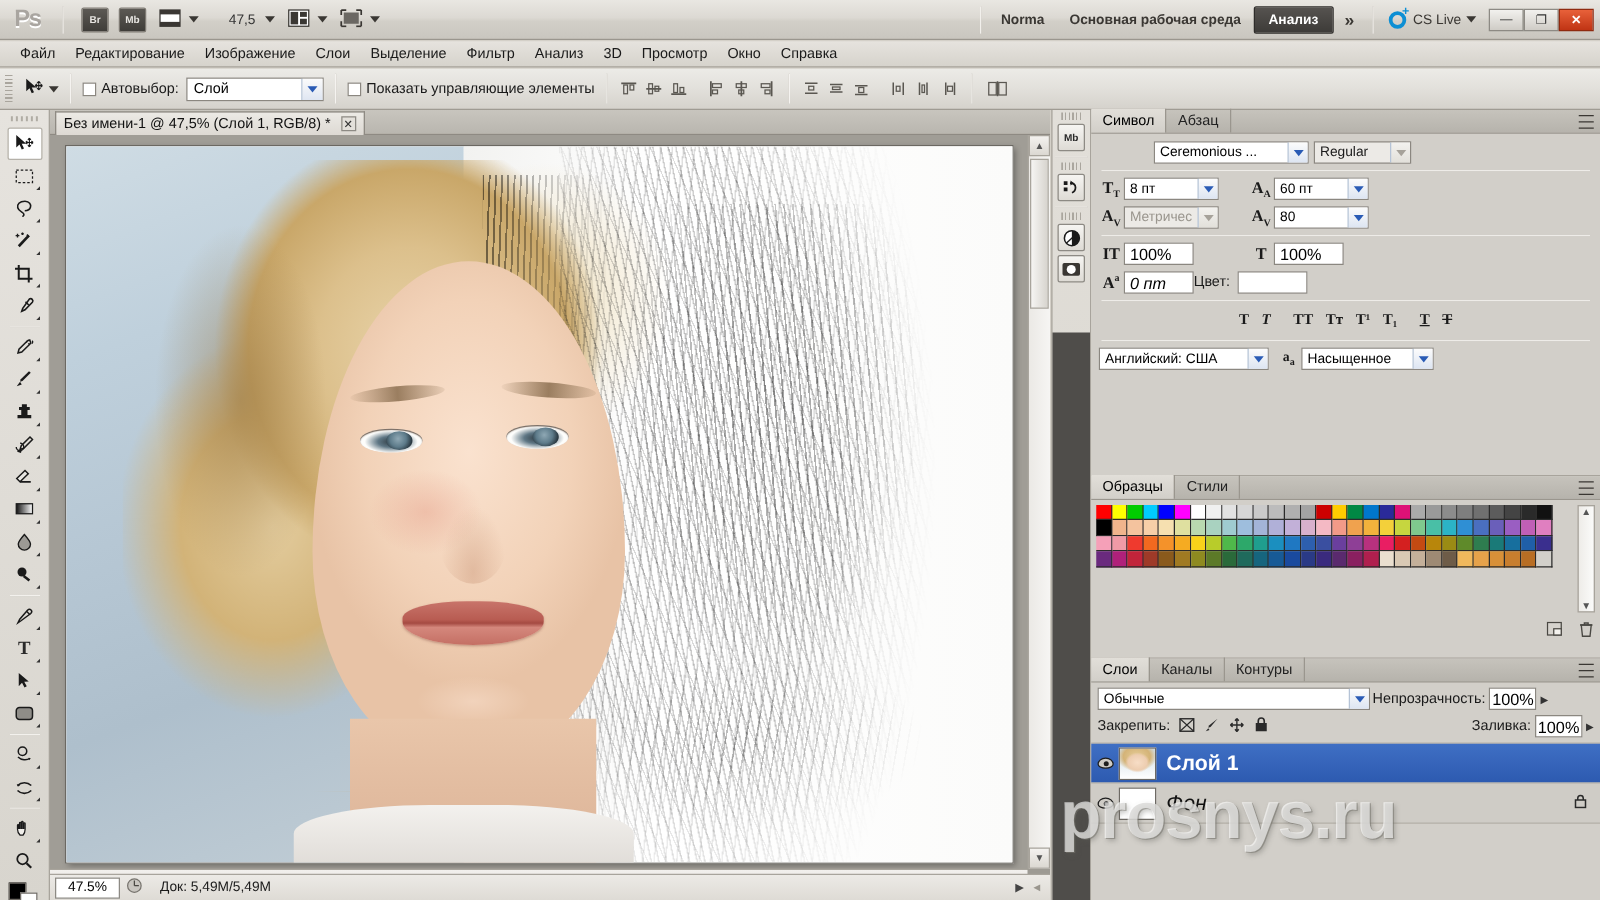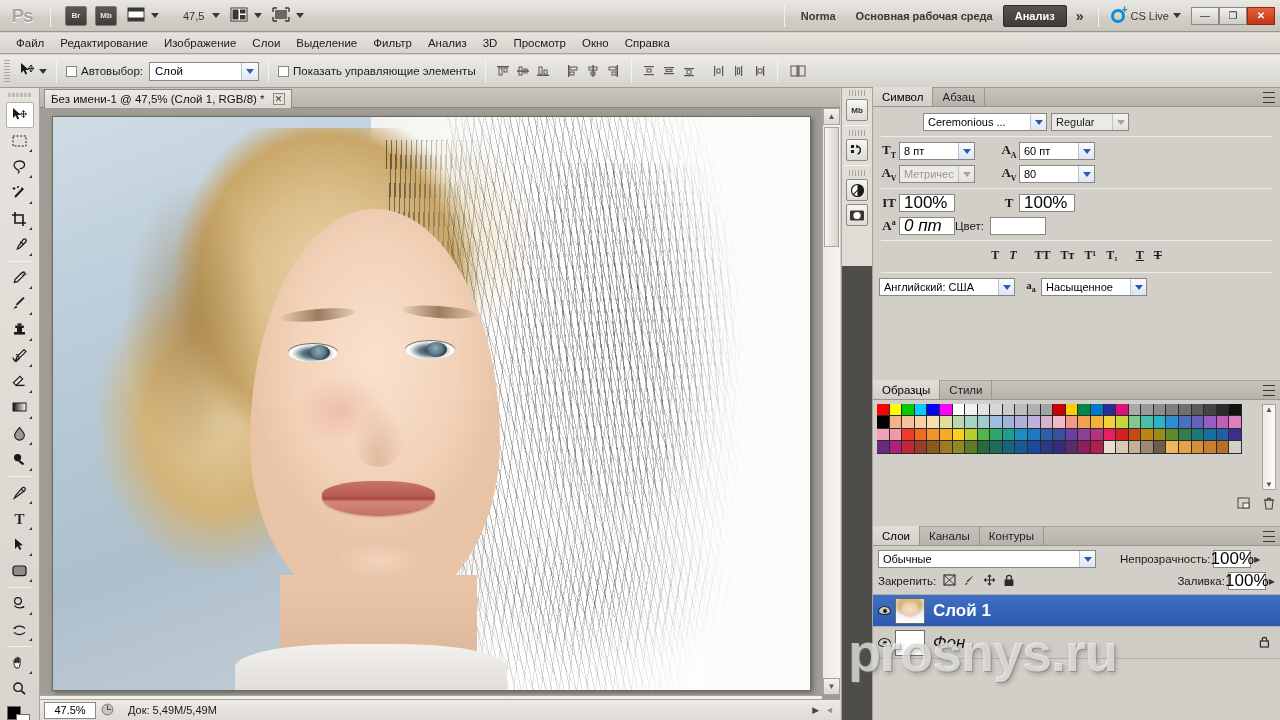--- a/index.html
+++ b/index.html
@@ -359,21 +359,21 @@
     font-weight:normal;color:#000;
   }
   .pmenu{
     position:absolute;right:5px;top:4px;width:12px;height:11px;
     display:flex;flex-direction:column;justify-content:space-between;
   }
   .pmenu i{display:block;height:1px;background:#3a3733;}
   .pbody{ padding:6px 6px 6px 6px; }
   .row{ display:flex;align-items:center;margin-bottom:5px; }
   .ifield{
-    height:18px;border:1px solid #8b8780;background:#fff;font-size:17px;
+    height:18px;border:1px solid #8b8780;background:#fff;font-size:13px;
     display:inline-flex;align-items:center;padding:0 4px;
   }
   .combo{
     height:18px;border:1px solid #8b8780;background:#fff;font-size:11px;
     display:inline-flex;align-items:center;padding-left:4px;position:relative;
   }
   .combo .ab{
     position:absolute;right:0;top:0;bottom:0;width:16px;
     background:linear-gradient(to bottom,#fcfcfc,#dde5f2);border-left:1px solid #b5c3d6;
     display:flex;align-items:center;justify-content:center;
@@ -1182,21 +1182,21 @@
       </div>
 
       <div style="padding:4px 5px 0 5px;">
         <div class="row" style="margin-bottom:4px;">
           <span class="combo" style="width:218px;">
             <span>Обычные</span>
             <span class="ab">
                 <i></i>
               </span>
           </span>
-          <span class="lbl" style="margin-left:24px;">Непрозрачность:</span>
+          <span class="lbl" style="margin-left:2px;">Непрозрачность:</span>
           <span class="ifield" style="width:38px;margin-left:3px;justify-content:center;">100%</span>
           <span style="font-size:8px;color:#333;margin-left:3px;">▶</span>
         </div>
         <div class="row" style="margin-bottom:4px;">
           <span class="lbl">Закрепить:</span>
           <span style="margin-left:7px;"><svg width="13" height="12">
                 <rect x="1" y="1" width="11" height="10" fill="none" stroke="#2a2a2a" stroke-width="1.1"></rect>
                 <path d="M1 1l11 10M12 1L1 11" stroke="#2a2a2a" stroke-width=".9"></path>
               </svg></span>
           <span style="margin-left:7px;"><svg width="13" height="12">

